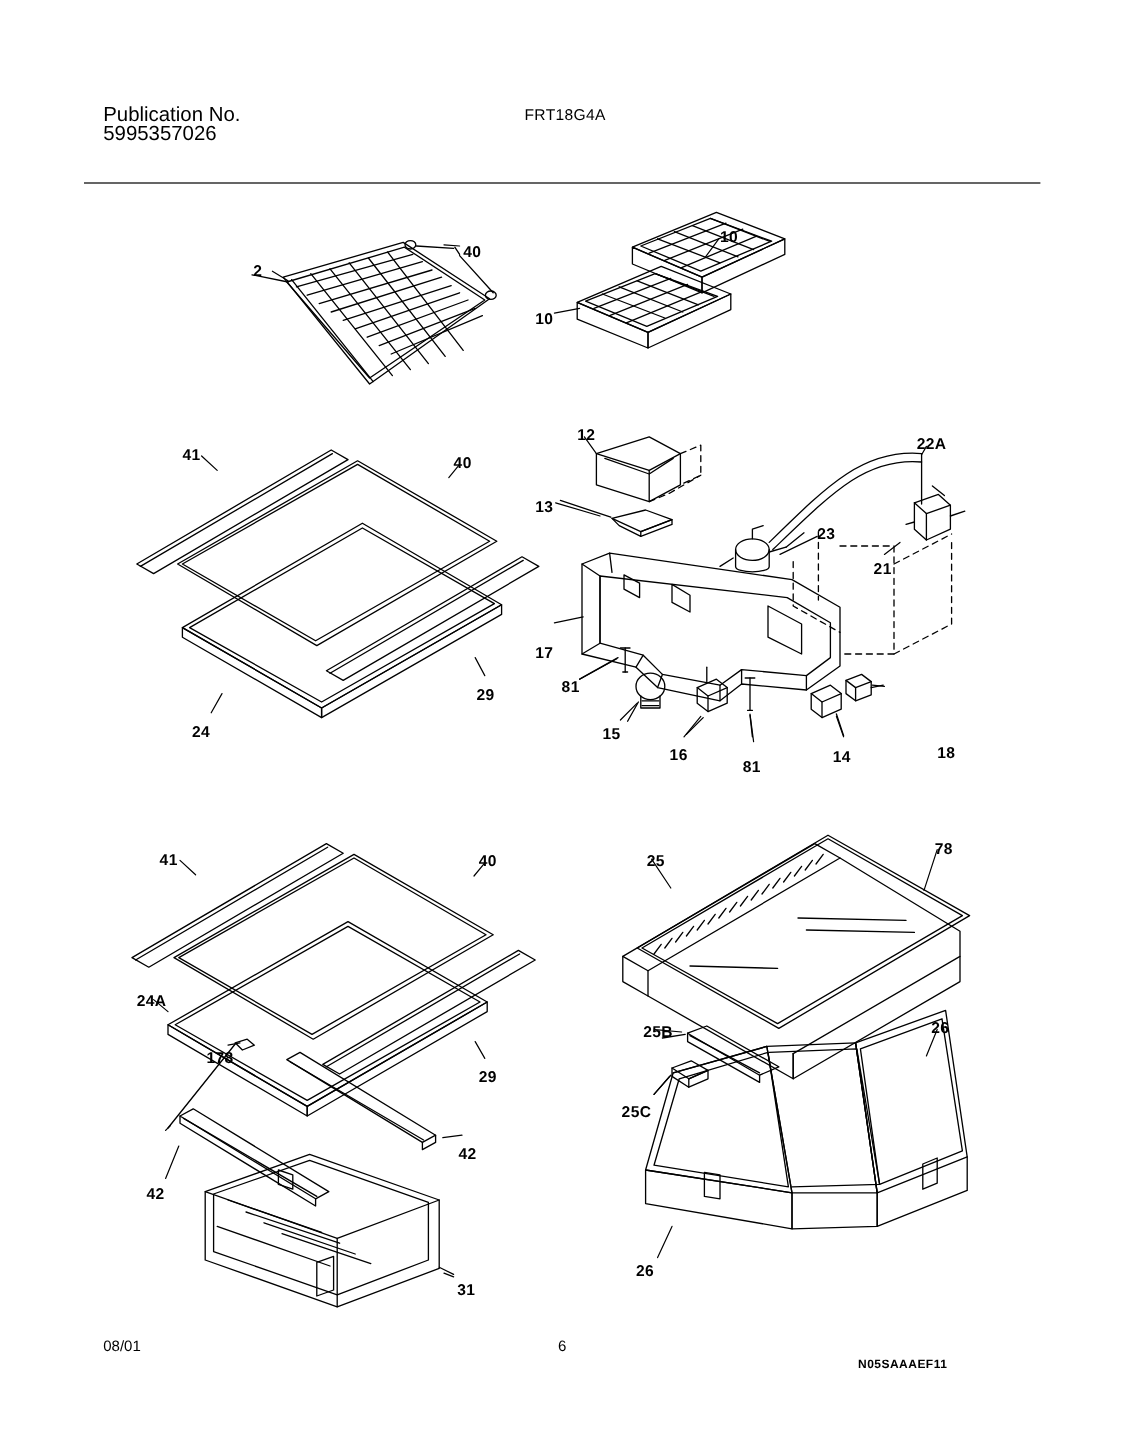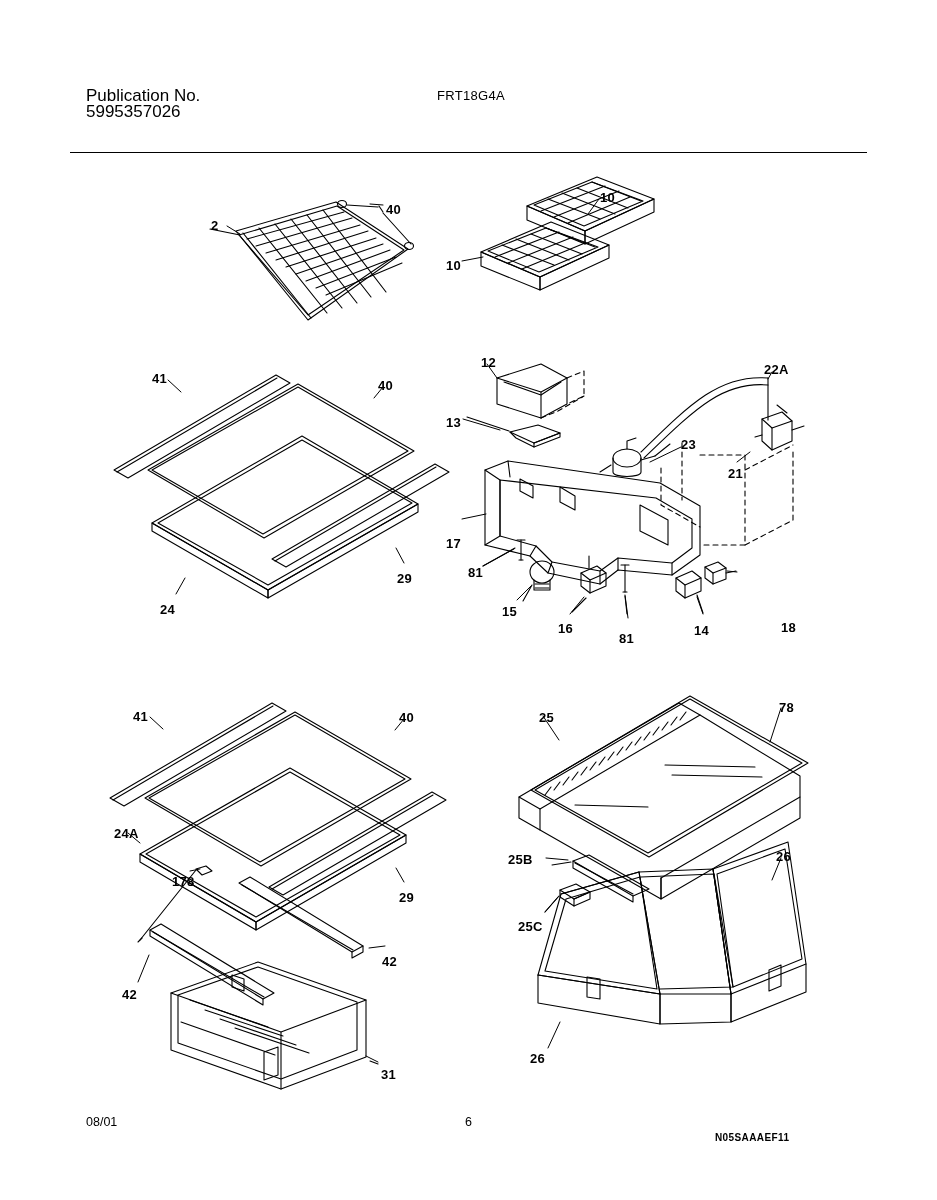--- a/index.html
+++ b/index.html
@@ -422,21 +422,21 @@
     <span class="callout" style="left:133px; top:709px;">41</span>
     <span class="callout" style="left:399px; top:710px;">40</span>
     <span class="callout" style="left:114px; top:826px;">24A</span>
     <span class="callout" style="left:172px; top:874px;">178</span>
     <span class="callout" style="left:399px; top:890px;">29</span>
     <span class="callout" style="left:382px; top:954px;">42</span>
     <span class="callout" style="left:122px; top:987px;">42</span>
     <span class="callout" style="left:381px; top:1067px;">31</span>
     <span class="callout" style="left:528px; top:710px;margin-left:11px;">25</span>
     <span class="callout" style="left:779px; top:700px;">78</span>
-    <span class="callout" style="left:508px; top:852px;">25B</span>
+    <span class="callout" style="left:536px; top:852px;">25B</span>
     <span class="callout" style="left:518px; top:919px;">25C</span>
     <span class="callout" style="left:776px; top:849px;">26</span>
     <span class="callout" style="left:530px; top:1051px;">26</span>
   </div>
 
   <div class="diagram-code">N05SAAAEF11</div>
   <div class="footer-date">08/01</div>
   <div class="footer-page">6</div>
 
 </div>

